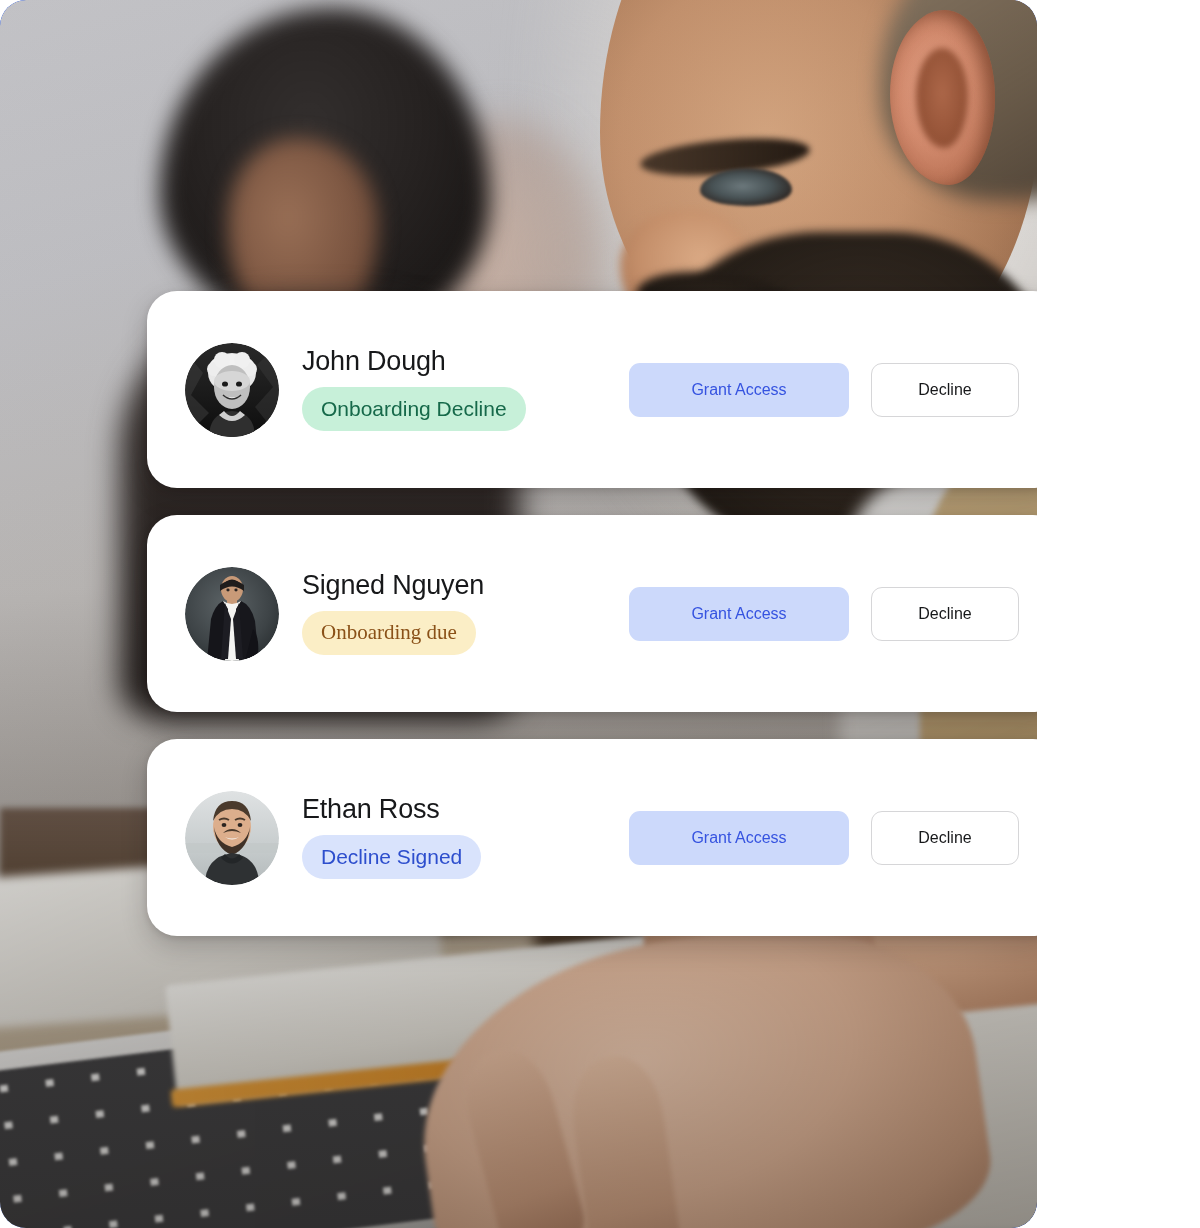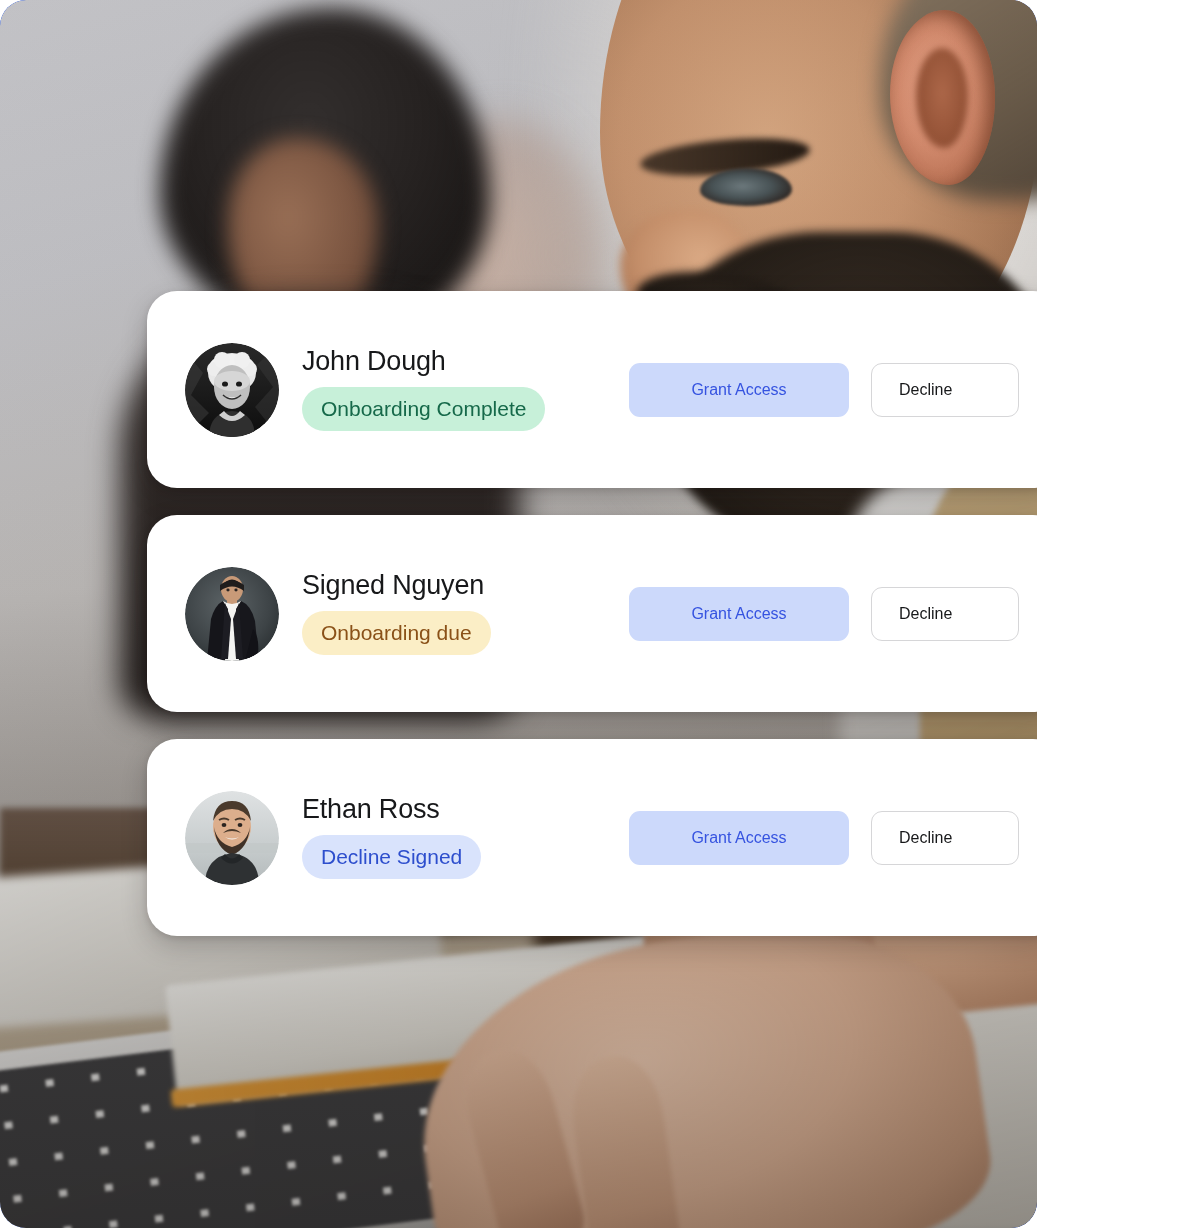--- a/index.html
+++ b/index.html
@@ -342,21 +342,21 @@
   .badge {
     display: inline-block;
     align-self: flex-start;
     font-size: 21px;
     line-height: 1;
     padding: 11px 19px 12px;
     border-radius: 999px;
     white-space: nowrap;
   }
   .badge-green { background: #c7f0d9; color: #16694a; }
-  .badge-amber { background: #fbeec6; color: #8a5118; }
+  .badge-amber { background: #fbeec6; color: #8a5118; font-family: Liberation Serif, serif; }
   .badge-blue  { background: #d9e3fc; color: #2d4ecd; }
 
   .actions {
     margin-left: auto;
     display: flex;
     align-items: center;
     gap: 22px;
   }
 
   .btn {
@@ -375,21 +375,21 @@
     width: 220px;
     text-align: center;
   }
   .btn-decline {
     background: #ffffff;
     color: #17181a;
     border: 1.6px solid #d6d6d8;
     padding: 18px 27px;
     border-radius: 11px;
     width: 148px;
-    text-align: left;
+    text-align: center;
   }
 </style>
 </head>
 <body>
 
 <div class="screen">
 
   <div class="photo">
     <div class="bg-wall"></div>
     <div class="bg-window"></div>
@@ -464,21 +464,21 @@
             <ellipse cx="54" cy="41" rx="3" ry="2.6" fill="#1b1b1b"></ellipse>
             <path d="M38 52 Q47 61 56 52 Q47 57 38 52 Z" fill="#fafafa"></path>
             <path d="M38 52 Q47 60 56 52" stroke="#2b2b2b" stroke-width="1.6" fill="none"></path>
             <path d="M24 94 Q24 70 47 68 Q70 70 70 94 Z" fill="#2f2f2f"></path>
             <path d="M39 68 Q47 78 55 68 L60 72 Q47 84 34 72 Z" fill="#cfcfcf"></path>
           </g>
         </svg>
       </div>
       <div class="person">
         <div class="person-name">John Dough</div>
-        <span class="badge badge-green">Onboarding Complete</span>
+        <span class="badge badge-green">Onboarding Decline</span>
       </div>
       <div class="actions">
         <button class="btn btn-grant">Grant Access</button>
         <button class="btn btn-decline">Decline</button>
       </div>
     </div>
 
     <div class="card">
       <div class="avatar">
         <svg viewBox="0 0 94 94" aria-hidden="true">

